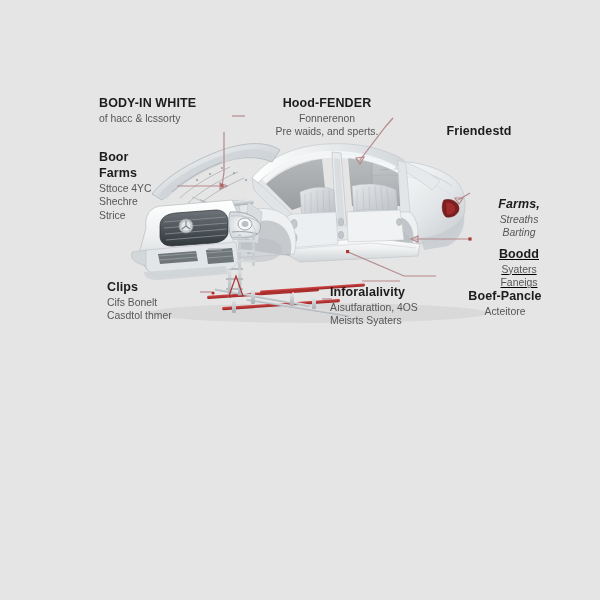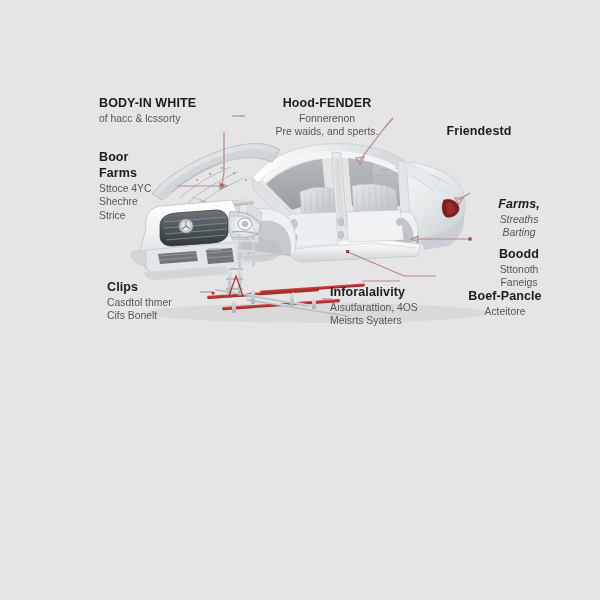--- a/index.html
+++ b/index.html
@@ -24,21 +24,21 @@
   }
   .label.right{text-align:center;margin-top:28px;}
 
   .l-body      {left:99px;  top:96px;  width:160px;}
   .l-boor      {left:99px;  top:150px; width:110px;}
   .l-clips     {left:99px;  top:280px; width:120px;margin-left:8px;}
   .l-hood      {left:252px; top:96px;  width:150px;text-align:center;}
   .l-infor     {left:330px; top:285px; width:160px;}
   .l-friend    {left:399px; top:96px;  width:160px;}
   .l-farms     {left:474px; top:169px; width:90px;font-style:italic;}
-  .l-boodd     {left:474px; top:219px; width:90px;}
+  .l-boodd     {left:474px; top:219px; width:90px;text-decoration:underline;}
   .l-boef      {left:440px; top:261px; width:130px;}
 
   svg{display:block;}
   .ldr{stroke:#b5898c;stroke-width:1.2;fill:none;}
   .ldr-dot{fill:#b03a3a;}
 </style>
 </head>
 <body>
 
 <div id="stage">
@@ -324,22 +324,22 @@
   <div class="label l-boor">
     <div class="ttl">Boor</div>
     <div class="ttl">Farms</div>
     <div class="sub">Sttoce 4YC</div>
     <div class="sub">Shechre</div>
     <div class="sub">Strice</div>
   </div>
 
   <div class="label l-clips">
     <div class="ttl">Clips</div>
+    <div class="sub">Cifs Bonelt</div>
     <div class="sub">Casdtol thmer</div>
-    <div class="sub">Cifs Bonelt</div>
   </div>
 
   <div class="label l-hood">
     <div class="ttl">Hood-FENDER</div>
     <div class="sub">Fonnerenon</div>
     <div class="sub">Pre waids, and sperts.</div>
   </div>
 
   <div class="label l-infor">
     <div class="ttl">Inforalalivity</div>
@@ -352,21 +352,21 @@
   </div>
 
   <div class="label l-farms right">
     <div class="ttl">Farms,</div>
     <div class="sub">Streaths</div>
     <div class="sub">Barting</div>
   </div>
 
   <div class="label l-boodd right">
     <div class="ttl">Boodd</div>
-    <div class="sub">Sttonoth</div>
+    <div class="sub">Syaters</div>
     <div class="sub">Faneigs</div>
   </div>
 
   <div class="label l-boef right">
     <div class="ttl">Boef-Pancle</div>
     <div class="sub">Acteitore</div>
   </div>
 
 </div>
 

